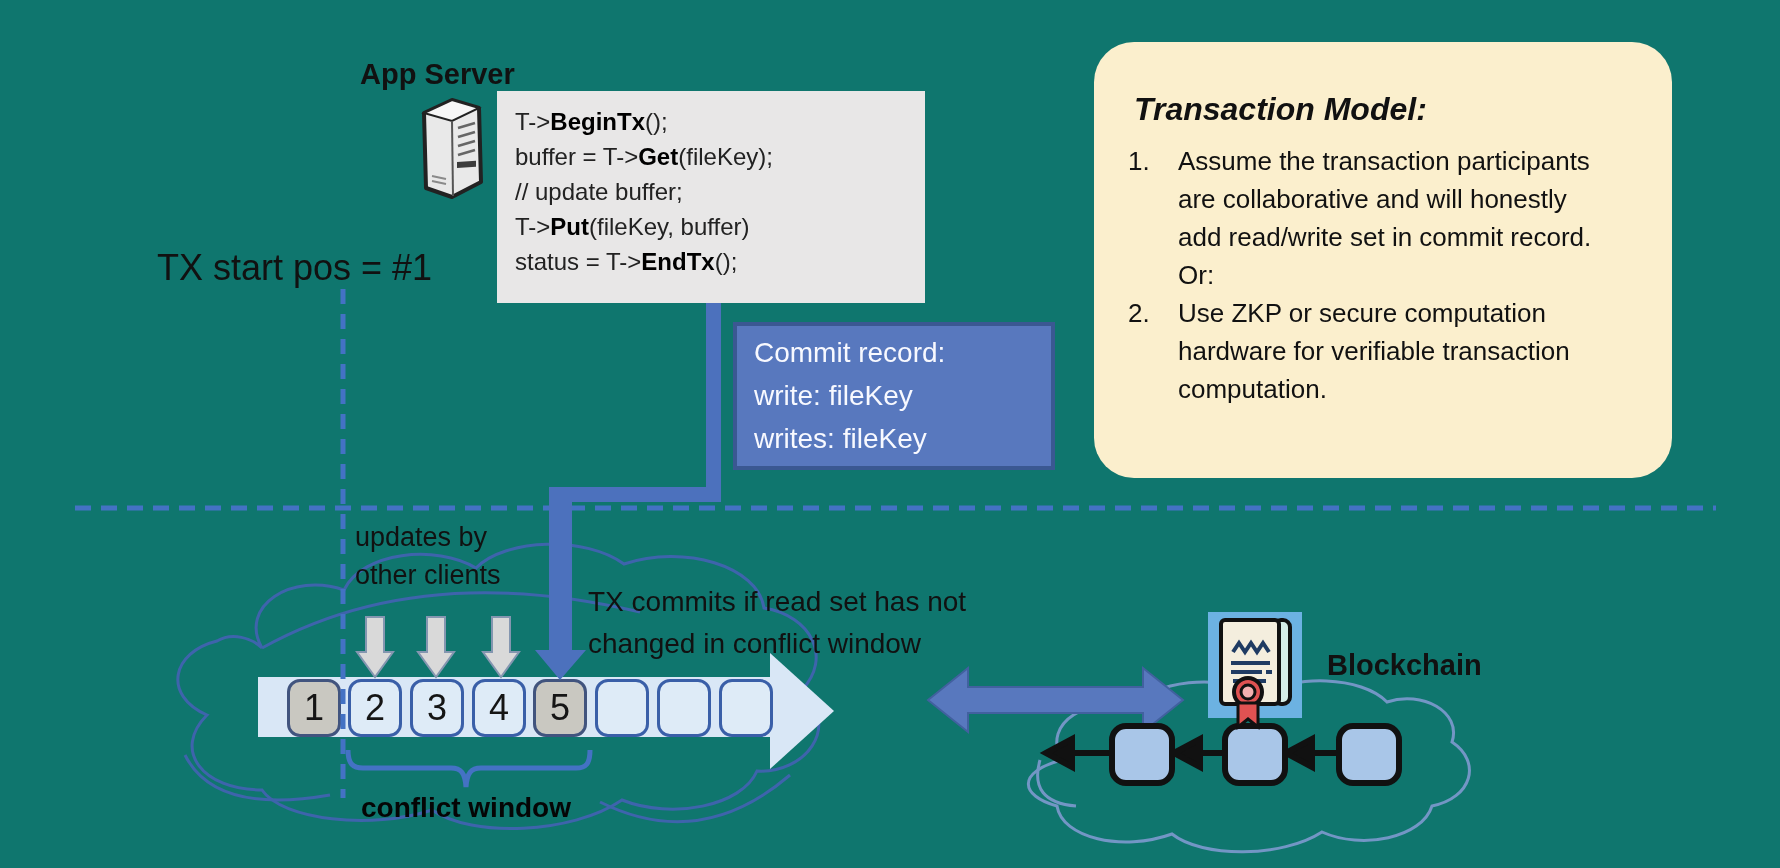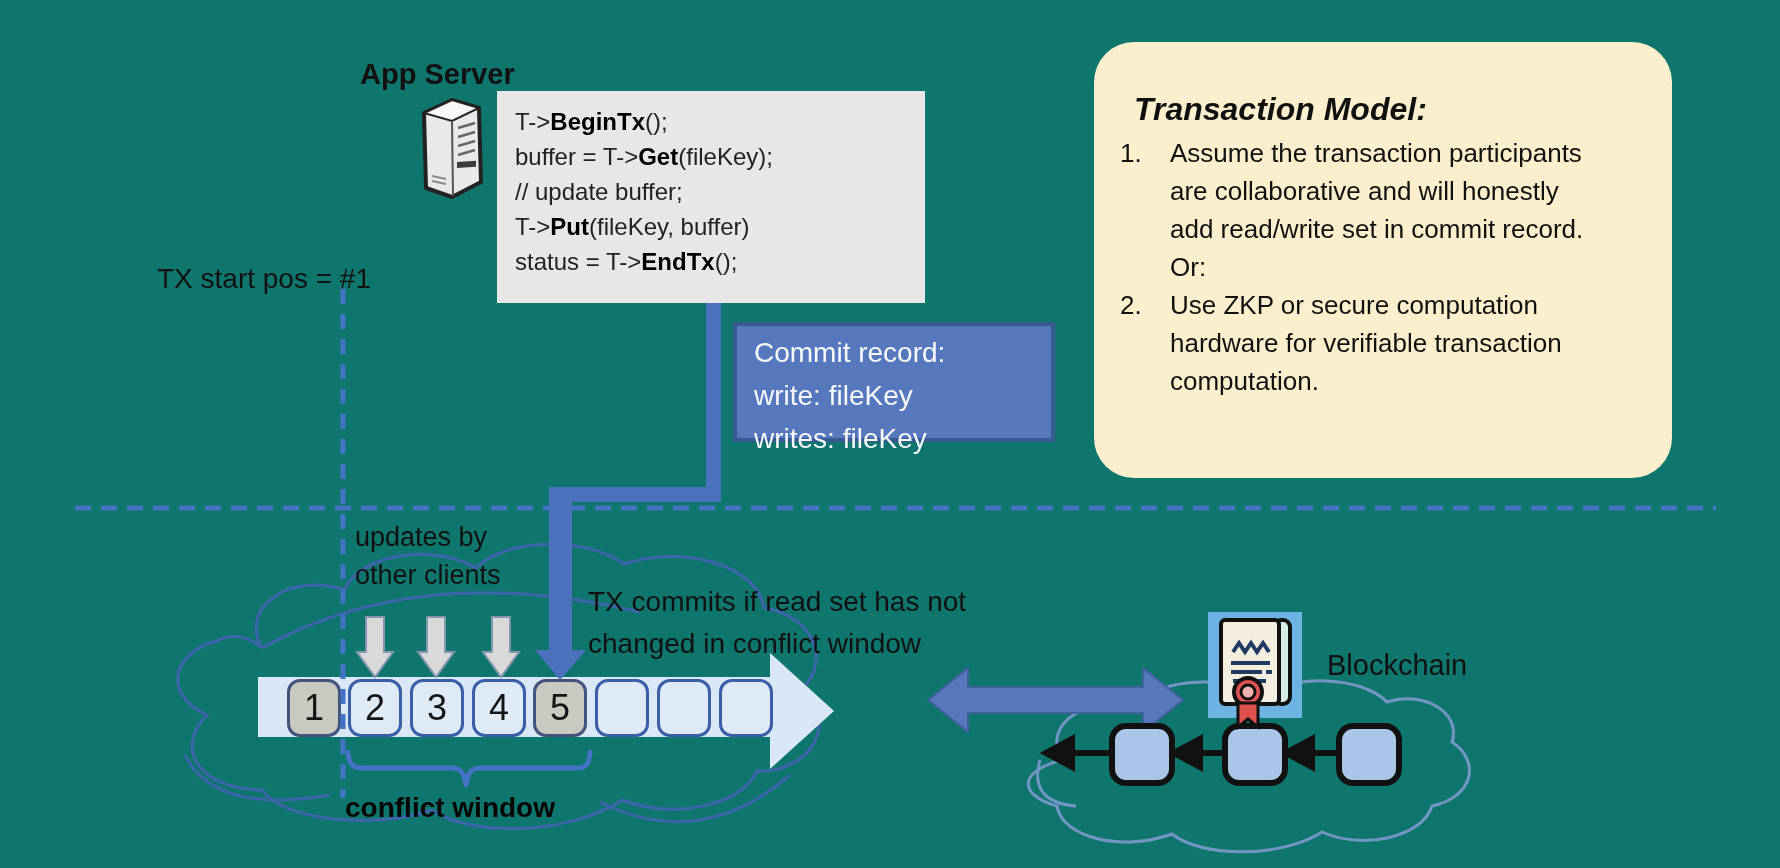--- a/index.html
+++ b/index.html
@@ -5,36 +5,36 @@
   html,body{margin:0;padding:0;background:#ffffff;}
   #canvas{position:relative;width:1780px;height:868px;background:#0f766e;overflow:hidden;
           font-family:"Liberation Sans", sans-serif;color:#1a1a1a;}
   .layer{position:absolute;left:0;top:0;width:1780px;height:868px;pointer-events:none;}
   .txt{position:absolute;white-space:pre;}
   #app-server-label{left:360px;top:58px;font-size:29px;font-weight:bold;color:#111;}
   #code-block{position:absolute;left:497px;top:91px;width:428px;height:212px;background:#e8e7e7;
               padding:13px 4px 0 18px;box-sizing:border-box;}
   .code-line{font-size:24px;line-height:35px;color:#222;white-space:pre;}
   .code-line .b{font-weight:bold;color:#000;}
-  #tx-start-label{left:157px;top:247px;font-size:28px;color:#111;margin-top:16px;}
-  #commit-box{position:absolute;left:733px;top:322px;width:322px;height:120px;background:#5878be;
+  #tx-start-label{left:157px;top:247px;font-size:36px;color:#111;}
+  #commit-box{position:absolute;left:733px;top:322px;width:322px;height:148px;background:#5878be;
               border:4px solid #3a5892;box-sizing:border-box;padding:5px 0 0 17px;}
   .commit-line{font-size:28px;line-height:43px;color:#f8f9ff;white-space:pre;}
   #tm-box{position:absolute;left:1094px;top:42px;width:578px;height:436px;background:#fbefcd;border-radius:40px;}
   #tm-title{left:1134px;top:91px;font-size:32px;font-weight:bold;font-style:italic;color:#111;}
-  #tm-list{position:absolute;left:1120px;top:134px;width:470px;margin:0;padding:0;list-style:none;counter-reset:tm;}
+  #tm-list{position:absolute;left:1120px;top:134px;width:470px;margin:8px;padding:0;list-style:none;counter-reset:tm;}
   #tm-list li{position:relative;counter-increment:tm;padding-left:50px;font-size:26px;line-height:38px;
               color:#111;white-space:pre-wrap;width:420px;}
   #tm-list li::before{content:counter(tm) ".";position:absolute;left:0;top:0;}
   #updates-line1{left:355px;top:522px;font-size:27px;color:#111;}
   #updates-line2{left:355px;top:560px;font-size:27px;color:#111;}
   #note-line1{left:588px;top:586px;font-size:28px;color:#111;}
   #note-line2{left:588px;top:628px;font-size:28px;color:#111;}
-  #conflict-label{left:345px;top:792px;font-size:28px;font-weight:bold;color:#050505;}
-  #blockchain-label{left:1327px;top:649px;font-size:29px;font-weight:normal;color:#111;}
+  #conflict-label{left:361px;top:792px;font-size:28px;font-weight:bold;color:#050505;}
+  #blockchain-label{left:1327px;top:649px;font-size:29px;font-weight:bold;color:#111;}
   .tblock{position:absolute;top:679px;width:54px;height:58px;box-sizing:border-box;
           border:3px solid #3a5fa8;border-radius:13px;background:#deebf7;
           font-size:36px;line-height:52px;text-align:center;color:#151515;}
   .tblock.hl{background:#c9c8c1;border-color:#41547e;}
 </style>
 </head>
 <body>
 
 <div id="canvas">
 

